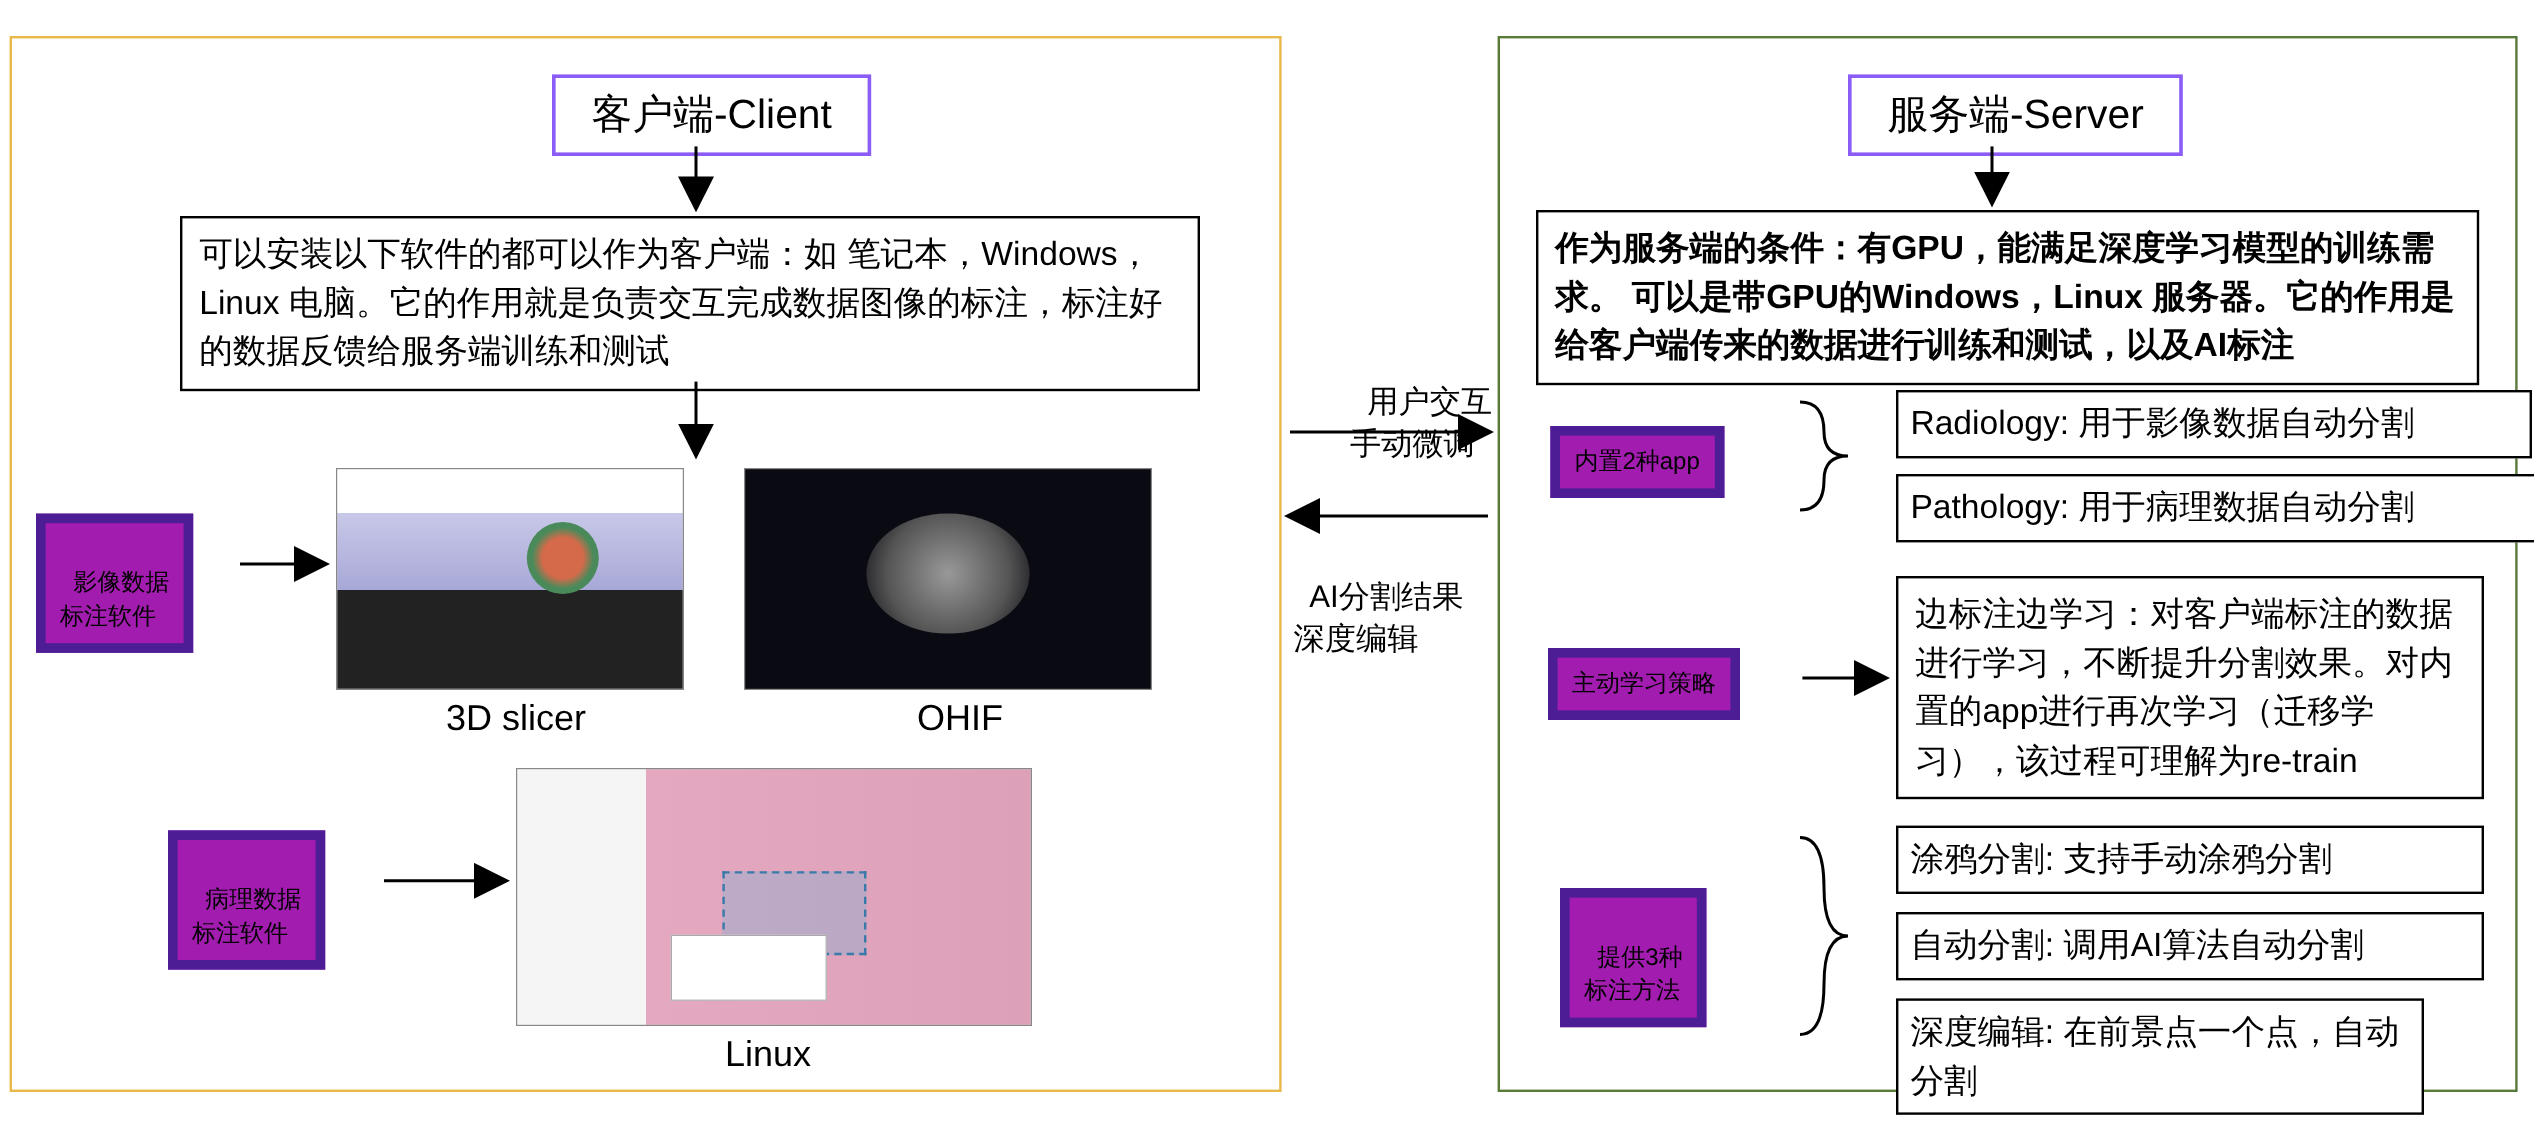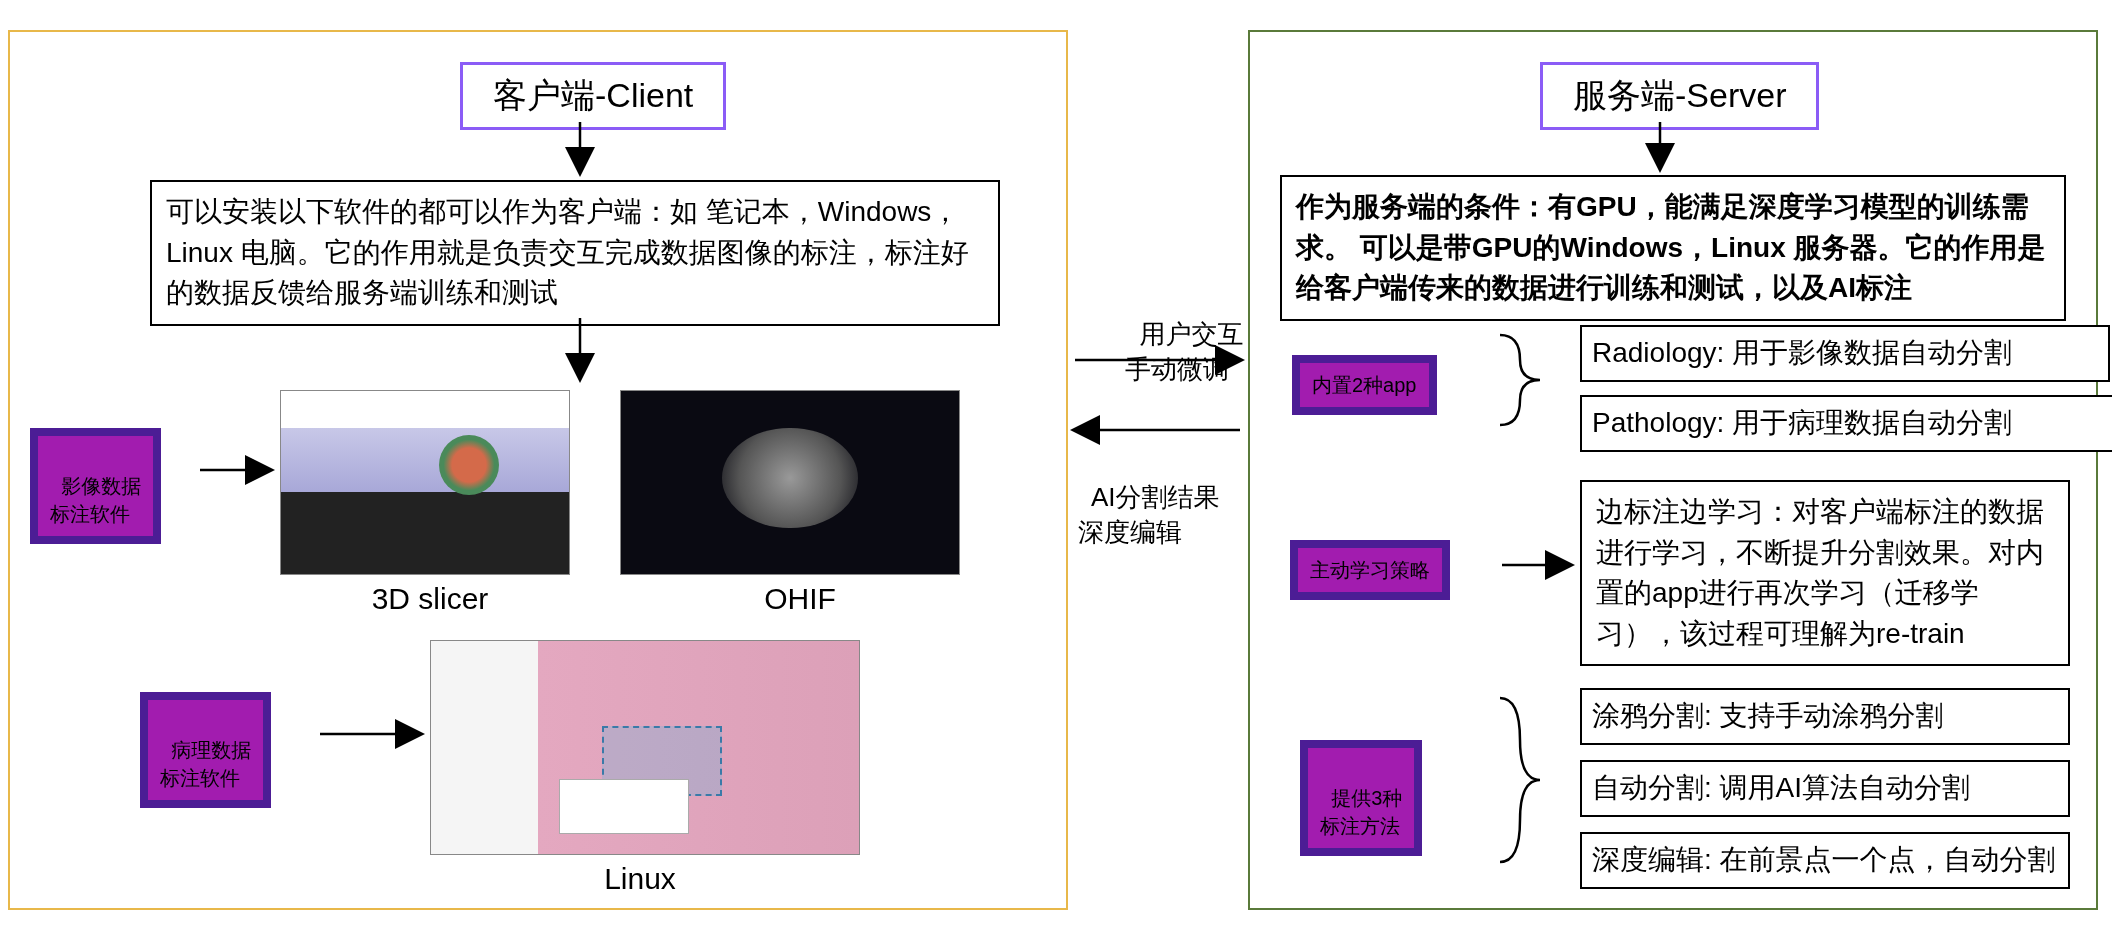--- a/index.html
+++ b/index.html
@@ -163,21 +163,21 @@
 <div class="side-box" style="left:1300px; top:740px; white-space:pre;">
   <span>提供3种
 标注方法</span>
 </div>
 <div class="desc-box" style="left:1580px; top:688px; width:490px; padding:6px 10px;">
   <span>涂鸦分割: 支持手动涂鸦分割</span>
 </div>
 <div class="desc-box" style="left:1580px; top:760px; width:490px; padding:6px 10px;">
   <span>自动分割: 调用AI算法自动分割</span>
 </div>
-<div class="desc-box" style="left:1580px; top:832px; width:490px; padding:6px 10px;">
+<div class="desc-box" style="left:1580px; top:832px; width:440px; padding:6px 10px;">
   <span>深度编辑: 在前景点一个点，自动分割</span>
 </div>
 
 <svg class="arrows" width="2112" height="946">
   <defs>
     <marker id="ah" markerWidth="12" markerHeight="12" refX="10" refY="6" orient="auto">
       <path d="M0,0 L12,6 L0,12 Z" fill="#000"></path>
     </marker>
   </defs>
 

